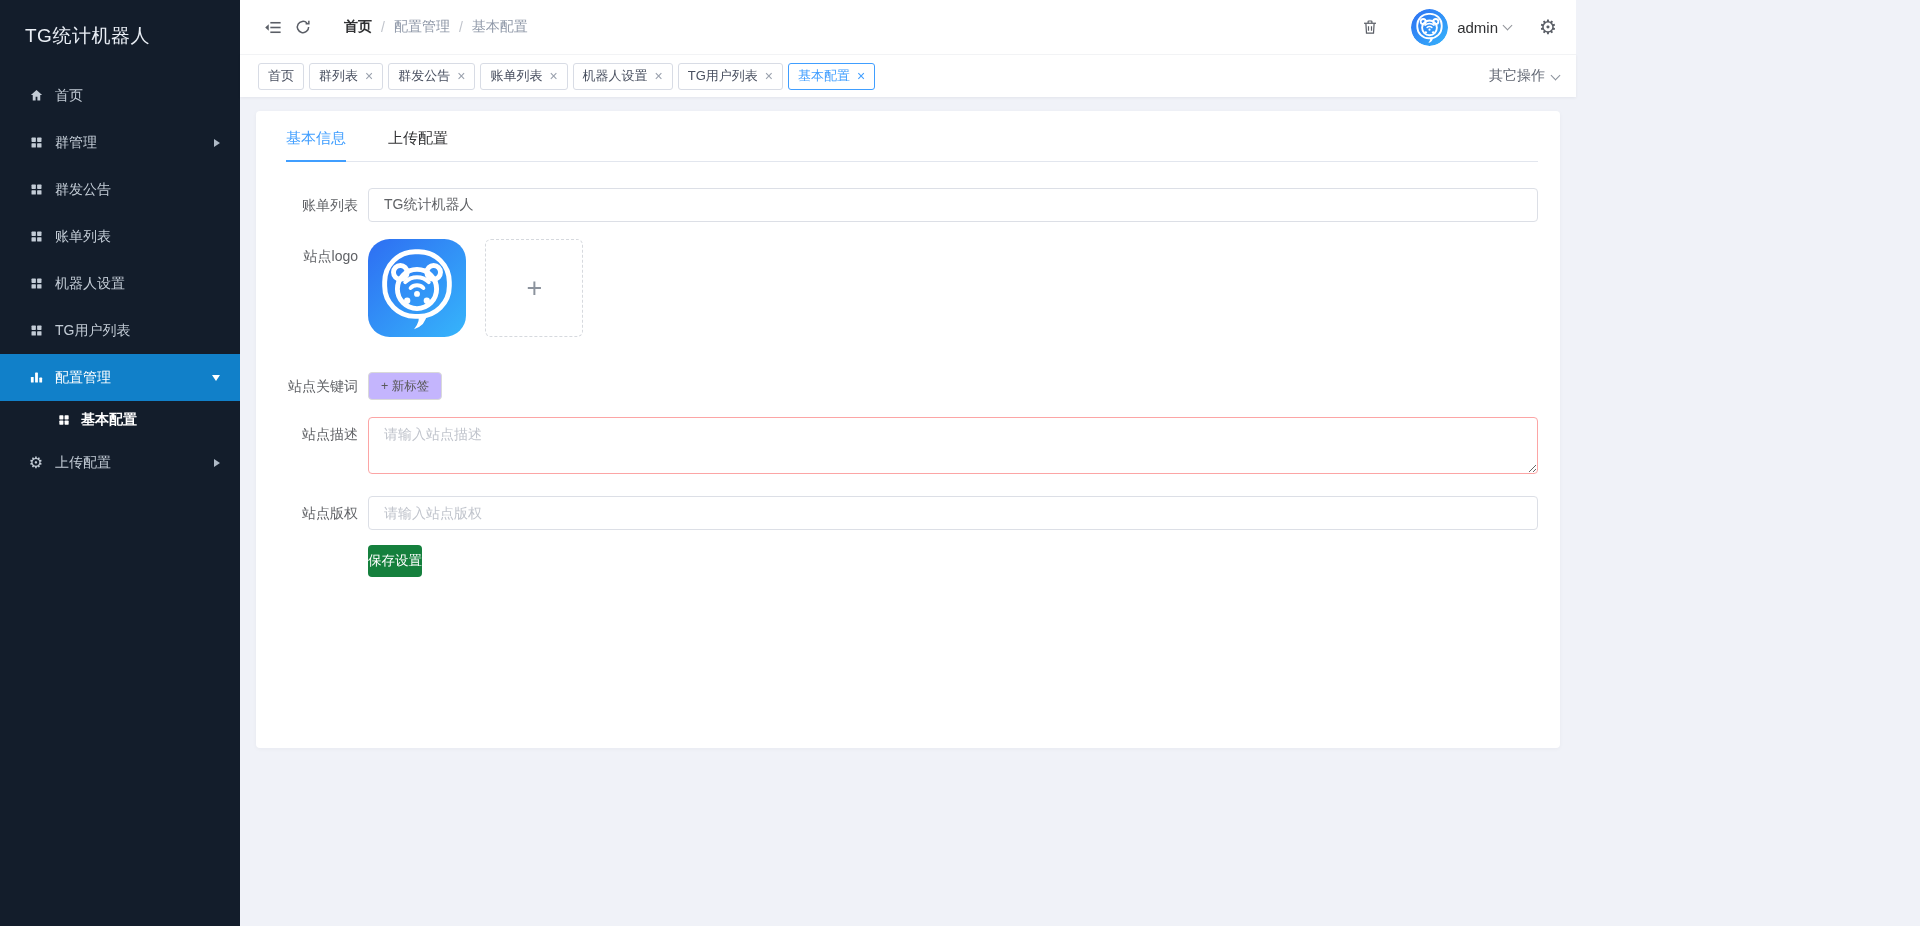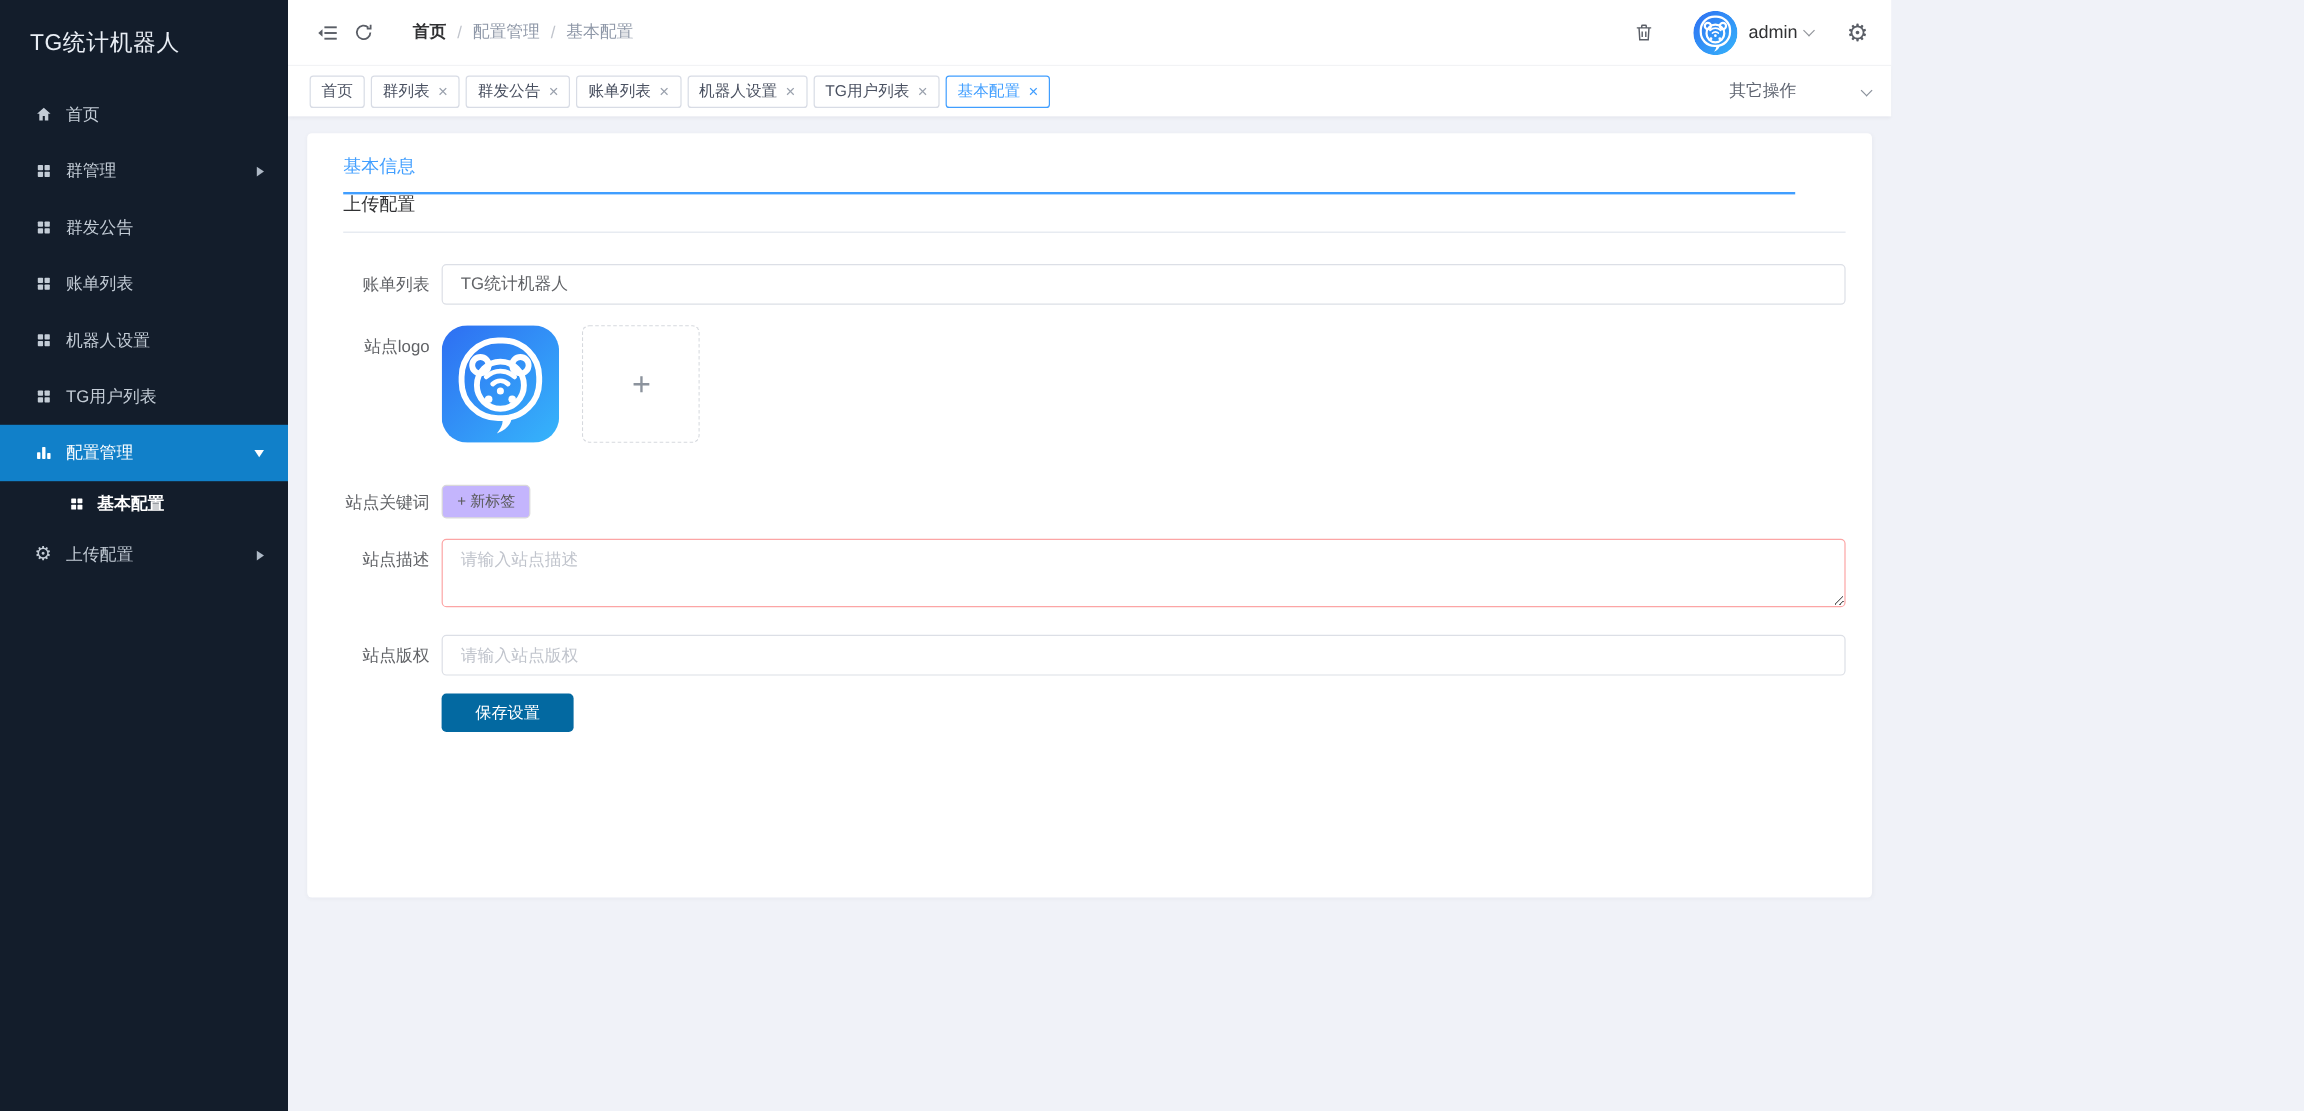--- a/index.html
+++ b/index.html
@@ -48,28 +48,28 @@
 
   
   .tags-bar { height:43px; background:#fff; display:flex; align-items:center; padding:0 17px 0 18px;
               border-top:1px solid #f2f3f5; box-shadow:0 1px 3px rgba(0,21,41,.06); position:relative; z-index:2; }
   .tag { display:inline-flex; align-items:center; height:27px; padding:0 9px; margin-right:5px;
          background:#fff; border:1px solid #d8dce5; border-radius:3px; font-size:13px; color:#495060;
          cursor:pointer; white-space:nowrap; }
   .tag .tag-close { margin-left:7px; color:#9aa1ad; font-size:14px; line-height:1; }
   .tag.active { border-color:#409eff; color:#409eff; }
   .tag.active .tag-close { color:#409eff; }
-  .tags-more { margin-left:auto; display:flex; align-items:center; font-size:14px; color:#5f6571; cursor:pointer;gap:48px; }
+  .tags-more { margin-left:auto; display:flex; align-items:center; font-size:14px; color:#5f6571; cursor:pointer; }
   .tags-more .chev { margin-left:7px; margin-top:-2px; border-color:#8a909b; }
 
   
   .content-wrap { flex:1; padding:14px 16px 0; }
   .card { background:#fff; border-radius:4px; height:637px; padding:18px 22px 0 30px;
           box-shadow:0 1px 4px rgba(0,21,41,.04); }
-  .ctabs { display:flex; border-bottom:1px solid #e2e6ee;flex-direction:column; }
+  .ctabs { display:flex; border-bottom:1px solid #e2e6ee; }
   .ctab { font-size:15px; color:#303133; padding-bottom:13px; margin-right:42px; cursor:pointer; position:relative; }
   .ctab.active { color:#409eff; }
   .ctab.active::after { content:""; position:absolute; left:0; right:0; bottom:-1px; height:2px; background:#409eff; }
 
   .form { margin-top:26px; }
   .frow { display:flex; align-items:flex-start; }
   .flabel { width:82px; padding-right:10px; text-align:right; font-size:14px; color:#606266;
             line-height:34px; flex-shrink:0; white-space:nowrap; }
   .fcontrol { flex:1; min-width:0; }
   .txt-input { width:100%; height:34px; border:1px solid #dcdfe6; border-radius:4px; padding:0 15px;
@@ -79,21 +79,21 @@
   .txt-input::placeholder, .txt-area::placeholder { color:#c0c4cc; }
   .mb17 { margin-bottom:17px; } .mb35 { margin-bottom:35px; } .mb18 { margin-bottom:18px; } .mb15 { margin-bottom:15px; }
 
   .logo-box { width:98px; height:98px; border-radius:10px; overflow:hidden; display:inline-block; vertical-align:top; cursor:pointer; }
   .logo-box svg { display:block; width:98px; height:98px; }
   .upload-box { width:98px; height:98px; border:1px dashed #d6d9de; border-radius:6px; margin-left:15px;
                 display:inline-flex; align-items:center; justify-content:center; vertical-align:top;
                 color:#8c939d; font-size:27px; cursor:pointer; background:#fff; }
   .new-tag-btn { height:28px; padding:0 12px; background:#c4b5fd; border:1px solid #d9d9d9; border-radius:4px;
                  font-size:12.5px; color:#595959; cursor:pointer; font-family:inherit; }
-  .save-btn { height:32px; padding:0 28px; background:#0369a1; border:none; border-radius:4px;
+  .save-btn { height:32px; padding:0 0; background:#15803d; border:none; border-radius:4px;
               color:#fff; font-size:13.5px; cursor:pointer; font-family:inherit; }
 </style>
 </head>
 <body>
 
 <svg width="0" height="0" style="position:absolute" aria-hidden="true">
   <defs>
     <linearGradient id="logoGrad" x1="0" y1="0" x2="1" y2="1">
       <stop offset="0" stop-color="#2e6ef2"></stop>
         <stop offset="1" stop-color="#36b5fb"></stop>

